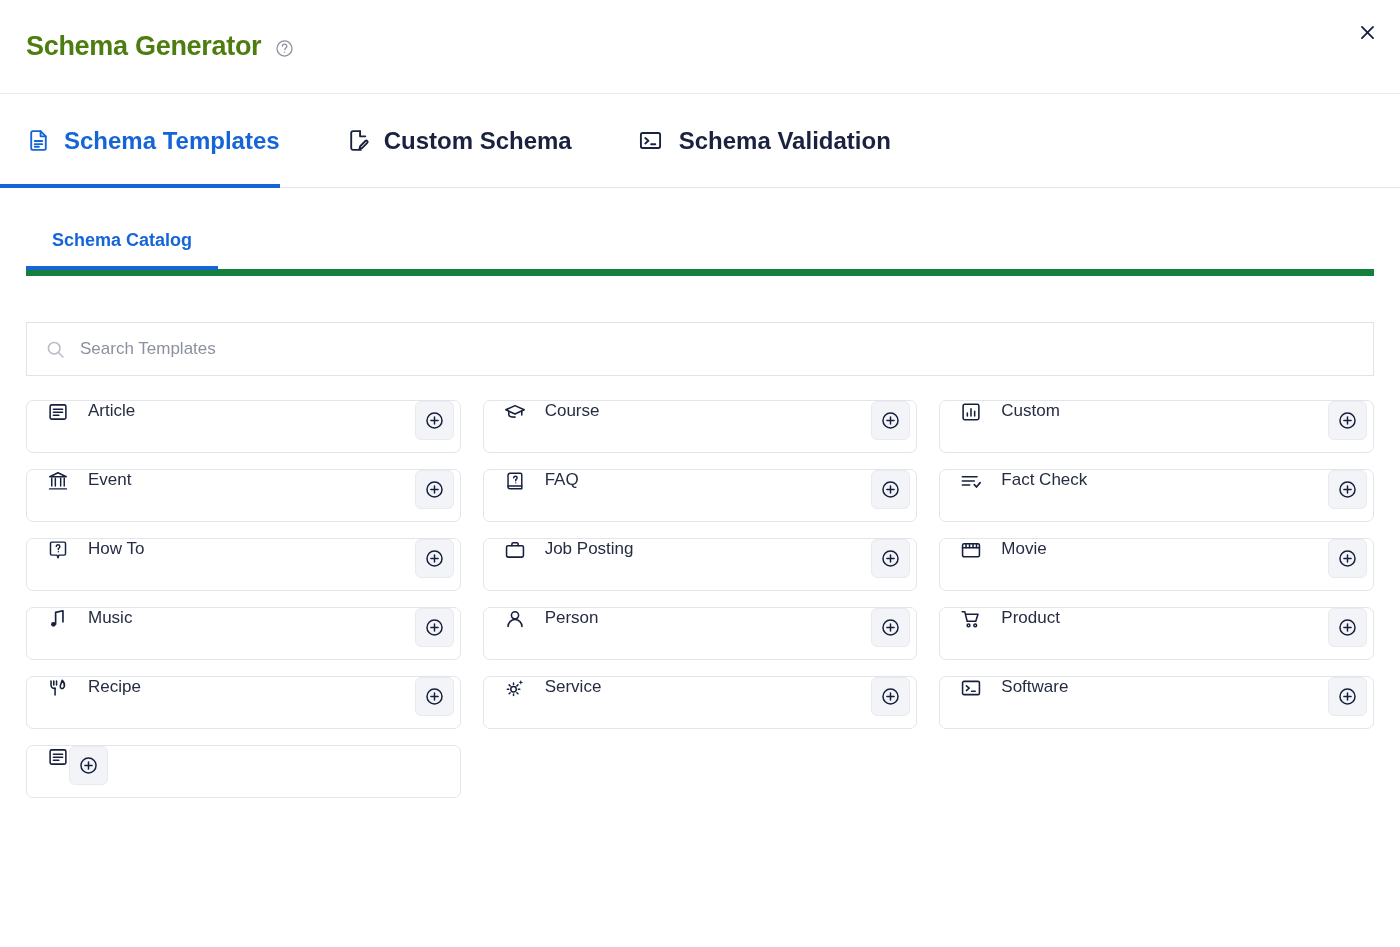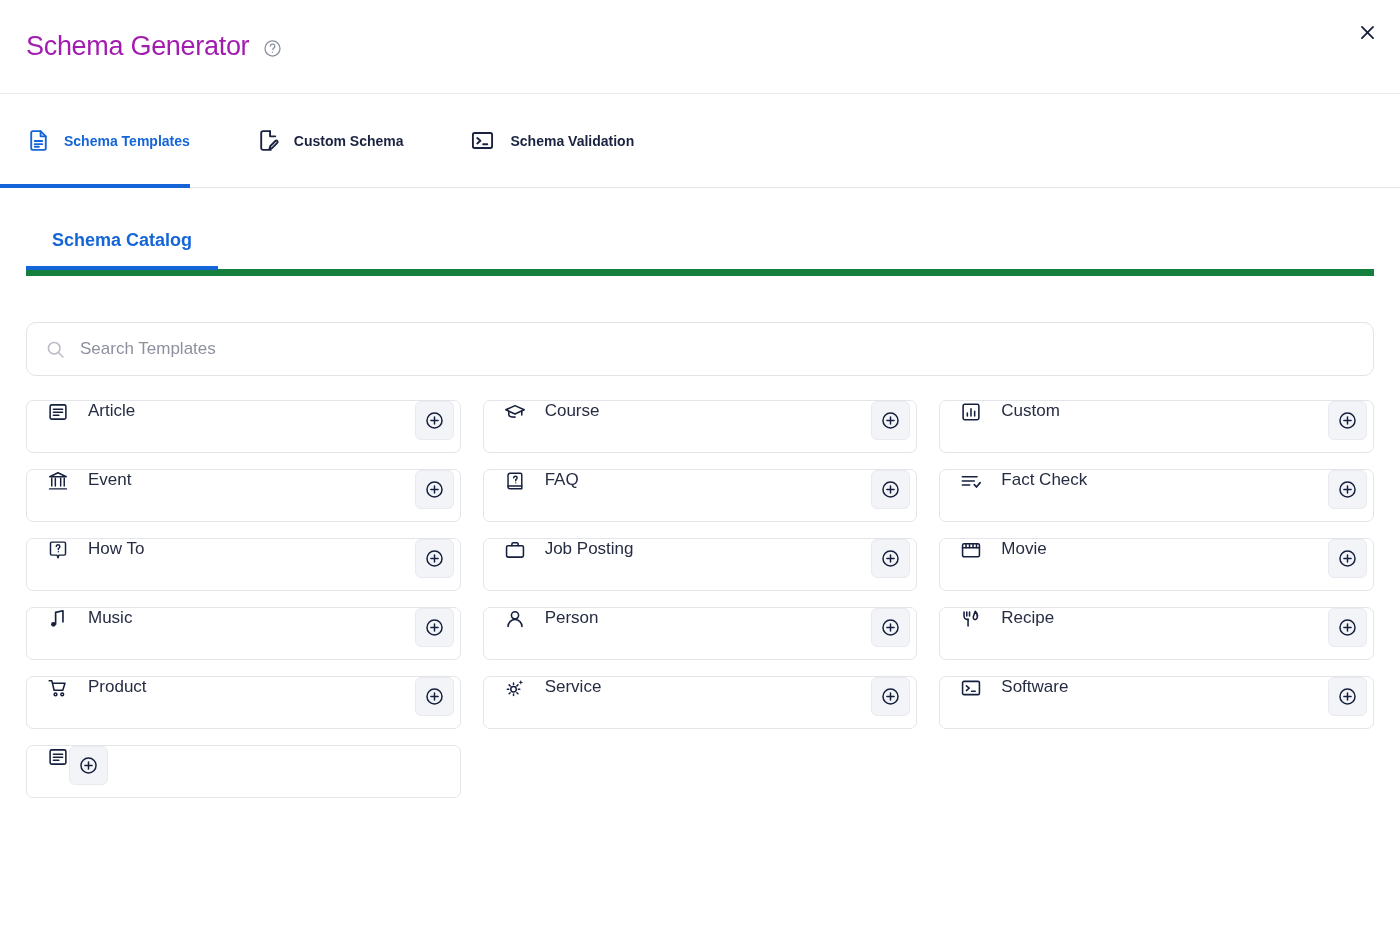--- a/index.html
+++ b/index.html
@@ -15,23 +15,23 @@
   .header {
     position: relative;
     height: 94px;
     border-bottom: 1px solid #e7e9ee;
     display: flex;
     align-items: center;
     padding: 0 26px;
   }
   .title {
     font-size: 27px;
-    font-weight: normal;
+    font-weight: bold;
     letter-spacing: -0.3px;
-    color: #a21caf;
+    color: #4d7c0f;
     line-height: 1;
   }
   .help-icon {
     margin-left: 14px;
     width: 19px; height: 19px;
     display: inline-flex;
     align-items: center;
     justify-content: center;
     color: #8b909e;
     position: relative;
@@ -63,21 +63,21 @@
   }
   .tab {
     display: flex;
     align-items: center;
     gap: 13px;
     height: 100%;
     padding: 0 24px 0 0;
     margin-right: 42px;
     cursor: pointer;
     color: #1a2240;
-    font-size: 14px;
+    font-size: 24px;
     font-weight: bold;
     position: relative;
     background: none;
     border: none;
     font-family: inherit;
   }
   .tab:last-child { margin-right: 0; gap: 16px; }
   .tab.active { color: #1565d8; }
   .tab.active::after {
     content: "";
@@ -115,21 +115,21 @@
     bottom: -1px;
     height: 4px;
     background: #1565d8;
   }
 
   
   .search-wrap {
     margin: 46px 26px 0 26px;
     height: 54px;
     border: 1px solid #e1e3e9;
-    border-radius: 10px;
+    border-radius: 0;
     display: flex;
     align-items: center;
     padding: 0 18px;
     gap: 14px;
     background: #fff;
   }
   .search-icon { display: flex; color: #b9bcc6; }
   .search-input {
     flex: 1;
     border: none;
@@ -451,56 +451,56 @@
           <svg width="21" height="21" viewBox="0 0 24 24" fill="none" stroke="currentColor" stroke-width="1.7" stroke-linecap="round">
             <circle cx="12" cy="12" r="8.6"></circle>
             <path d="M12 7.9v8.2M7.9 12h8.2"></path>
           </svg>
         </span>
       </button>
     </div>
     <div class="card">
       <span class="card-icon">
         <svg width="22" height="22" viewBox="0 0 24 24" fill="none" stroke="currentColor" stroke-width="1.7" stroke-linecap="round" stroke-linejoin="round">
+          <path d="M2.4 4h2.8l2.6 10.4h9.4l2.4-7.6H6"></path>
+          <circle cx="9.3" cy="19" r="1.5"></circle>
+          <circle cx="16.6" cy="19" r="1.5"></circle>
+        </svg>
+      </span>
+      <span class="card-label">Product</span>
+      <button class="add-btn">
+        <span style="display: flex;">
+          <svg width="21" height="21" viewBox="0 0 24 24" fill="none" stroke="currentColor" stroke-width="1.7" stroke-linecap="round">
+            <circle cx="12" cy="12" r="8.6"></circle>
+            <path d="M12 7.9v8.2M7.9 12h8.2"></path>
+          </svg>
+        </span>
+      </button>
+    </div>
+    <div class="card">
+      <span class="card-icon">
+        <svg width="22" height="22" viewBox="0 0 24 24" fill="none" stroke="currentColor" stroke-width="1.7" stroke-linecap="round" stroke-linejoin="round">
           <path d="M4.4 4.4v4.2a3.8 3.8 0 0 0 3.8 3.8h.6"></path>
           <path d="M7.4 4.4v4.4M10.4 4.4v4.4"></path>
           <path d="M8.8 12.4v7.2"></path>
           <path d="M16.6 3.6c2 1.8 2.8 4.4 2.3 6.6-.4 1.8-1.8 2.8-3.1 2.3-1.3-.5-1.7-2.2-1-3.9.6-1.6 1.4-3.4 1.8-5z"></path>
         </svg>
       </span>
       <span class="card-label">Recipe</span>
       <button class="add-btn">
         <span style="display: flex;">
           <svg width="21" height="21" viewBox="0 0 24 24" fill="none" stroke="currentColor" stroke-width="1.7" stroke-linecap="round">
             <circle cx="12" cy="12" r="8.6"></circle>
             <path d="M12 7.9v8.2M7.9 12h8.2"></path>
           </svg>
         </span>
       </button>
     </div>
     <div class="card">
       <span class="card-icon">
-        <svg width="22" height="22" viewBox="0 0 24 24" fill="none" stroke="currentColor" stroke-width="1.7" stroke-linecap="round" stroke-linejoin="round">
-          <path d="M2.4 4h2.8l2.6 10.4h9.4l2.4-7.6H6"></path>
-          <circle cx="9.3" cy="19" r="1.5"></circle>
-          <circle cx="16.6" cy="19" r="1.5"></circle>
-        </svg>
-      </span>
-      <span class="card-label">Product</span>
-      <button class="add-btn">
-        <span style="display: flex;">
-          <svg width="21" height="21" viewBox="0 0 24 24" fill="none" stroke="currentColor" stroke-width="1.7" stroke-linecap="round">
-            <circle cx="12" cy="12" r="8.6"></circle>
-            <path d="M12 7.9v8.2M7.9 12h8.2"></path>
-          </svg>
-        </span>
-      </button>
-    </div>
-    <div class="card">
-      <span class="card-icon">
         <svg width="22" height="22" viewBox="0 0 24 24" fill="none" stroke="currentColor" stroke-width="1.6" stroke-linecap="round" stroke-linejoin="round">
           <circle cx="10.4" cy="13.4" r="3"></circle>
           <path d="M10.4 6.6v1.6M10.4 18.6v1.6M3.6 13.4h1.6M15.6 13.4h1.6M5.6 8.6l1.1 1.1M14.1 17.1l1.1 1.1M5.6 18.2l1.1-1.1M14.1 9.7l1.1-1.1"></path>
           <path d="M18.3 3.2l.7 1.9 1.9.7-1.9.7-.7 1.9-.7-1.9-1.9-.7 1.9-.7z" fill="currentColor" stroke="none"></path>
         </svg>
       </span>
       <span class="card-label">Service</span>
       <button class="add-btn">
         <span style="display: flex;">
           <svg width="21" height="21" viewBox="0 0 24 24" fill="none" stroke="currentColor" stroke-width="1.7" stroke-linecap="round">

